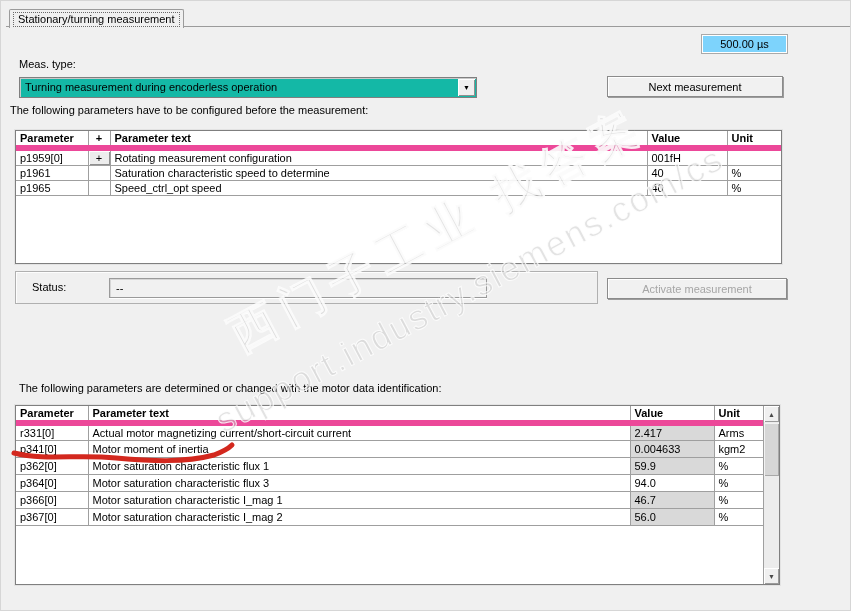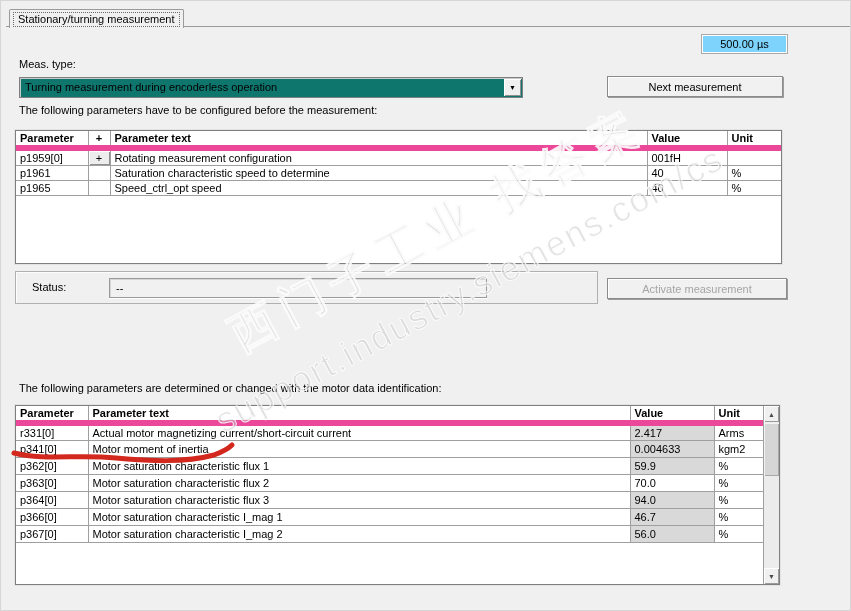--- a/index.html
+++ b/index.html
@@ -29,22 +29,22 @@
     left:700px; top:33px; width:87px; height:20px;
     background:#7dd3fc; border:1px solid #a9a9a9;
     box-shadow: inset 0 0 0 1px #ffffff;
     display:flex; align-items:center; justify-content:center;
   }
 
   .meas-label { left:18px; top:57px; }
 
   
   .combo {
-    left:18px; top:76px; width:504px; height:21px;
-    background:#0f766e; border:1px solid #7f7f7f;
+    left:18px; top:76px; width:458px; height:21px;
+    background:#14b8a6; border:1px solid #7f7f7f;
     box-shadow: inset 1px 1px 0 #c9c9c9;
   }
   .combo-text { position:absolute; left:5px; top:3px; white-space:nowrap; }
   .combo-arrow {
     position:absolute; right:1px; top:1px; width:17px; height:17px;
     background:#f0f0f0;
     box-shadow: inset 1px 1px 0 #ffffff, inset -1px -1px 0 #8f8f8f;
     display:flex; align-items:center; justify-content:center;
     font-size:7px; color:#000;
   }
@@ -52,21 +52,21 @@
   
   .btn {
     background:#f1f1f1; border:1px solid #8b8b8b;
     box-shadow: inset 1px 1px 0 #ffffff, 1px 1px 0 #9c9c9c;
     display:flex; align-items:center; justify-content:center;
     cursor:default;
   }
   .next-btn { left:606px; top:75px; width:176px; height:21px; }
   .activate-btn { left:606px; top:277px; width:180px; height:21px; color:#a5a5a5; }
 
-  .caption1 { left:18px; top:103px; }
+  .caption1 { left:9px; top:103px; }
   .caption2 { left:18px; top:381px; }
 
   
   .table-wrap {
     background:#fff; border:1px solid #7f7f7f;
     box-shadow: 0 0 0 1px #e3e3e3;
     overflow:hidden;
   }
   .t1 { left:14px; top:129px; width:767px; height:134px; }
   .t2 { left:14px; top:404px; width:765px; height:180px; }
@@ -241,26 +241,20 @@
           <td class="col-value">0.004633</td>
           <td class="col-unit">kgm2</td>
         </tr>
         <tr>
           <td class="col-parameter">p362[0]</td>
           <td class="col-text">Motor saturation characteristic flux 1</td>
           <td class="col-value">59.9</td>
           <td class="col-unit">%</td>
         </tr>
         <tr>
-          <td class="col-parameter">p363[0]</td>
-          <td class="col-text">Motor saturation characteristic flux 2</td>
-          <td class="col-value">70.0</td>
-          <td class="col-unit">%</td>
-        </tr>
-        <tr>
           <td class="col-parameter">p364[0]</td>
           <td class="col-text">Motor saturation characteristic flux 3</td>
           <td class="col-value">94.0</td>
           <td class="col-unit">%</td>
         </tr>
         <tr>
           <td class="col-parameter">p366[0]</td>
           <td class="col-text">Motor saturation characteristic I_mag 1</td>
           <td class="col-value">46.7</td>
           <td class="col-unit">%</td>

